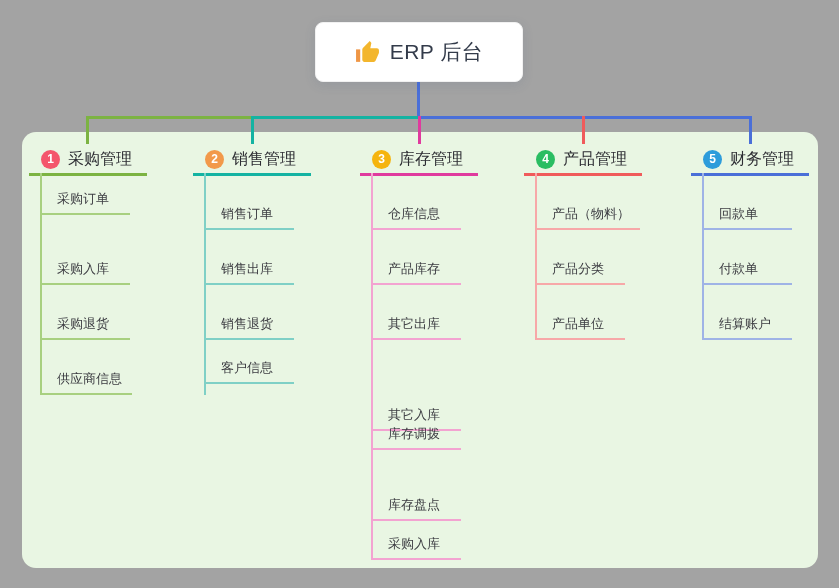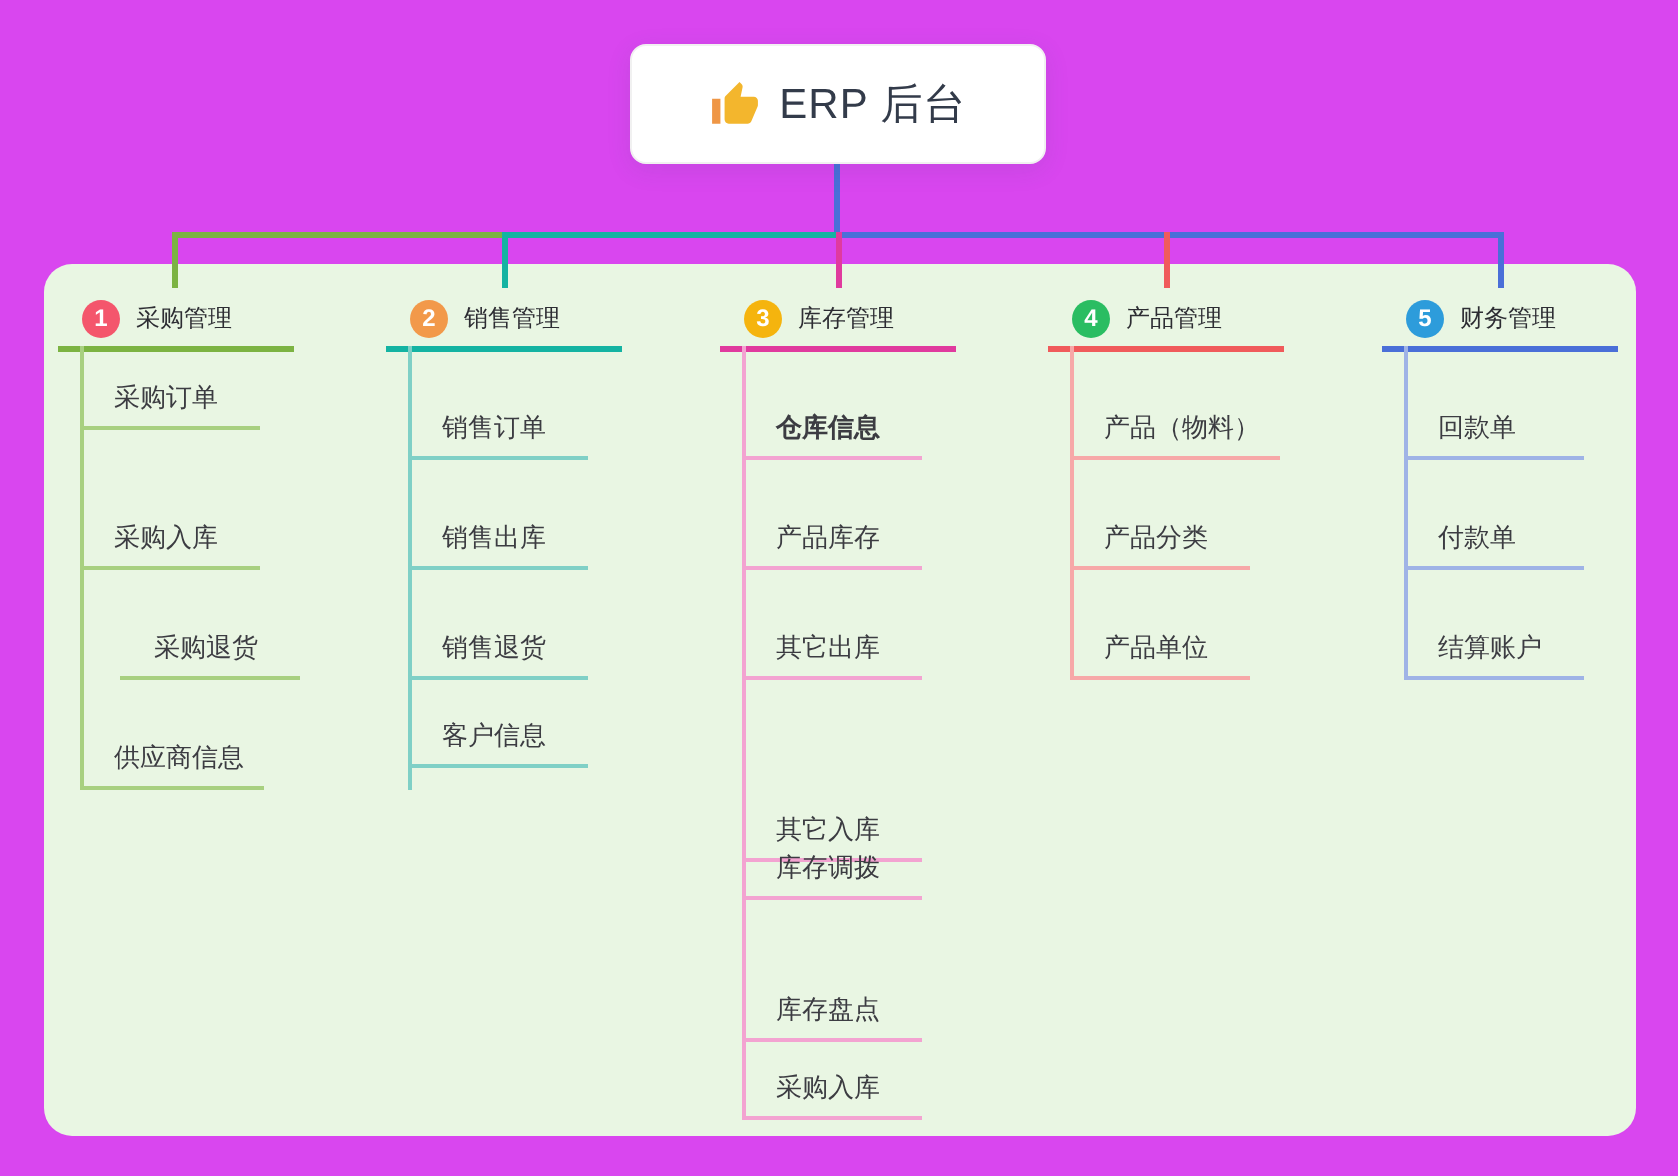--- a/index.html
+++ b/index.html
@@ -1,28 +1,28 @@
 <!DOCTYPE html>
 <html><head>
 <meta charset="utf-8">
 <style>
   html,body{margin:0;padding:0;background:#ffffff;}
   body{font-family:"Liberation Sans","DejaVu Sans",sans-serif;}
-  .canvas{position:relative;width:839px;height:588px;background:#d946ef;overflow:hidden;}
+  .canvas{position:relative;width:839px;height:588px;background:#a3a3a3;overflow:hidden;}
   .panel{position:absolute;left:22px;top:132px;width:796px;height:436px;background:#e9f6e3;border-radius:14px;}
   .line{position:absolute;}
   .root-node{position:absolute;left:315px;top:22px;width:208px;height:60px;background:#ffffff;
     border:1px solid #f1f1f1;border-radius:8px;box-shadow:0 3px 12px rgba(60,80,120,.12);
     display:flex;align-items:center;justify-content:center;gap:10px;box-sizing:border-box;}
   .root-title{font-size:21px;color:#333b4a;font-weight:500;letter-spacing:.5px;}
   .branch{position:absolute;top:148px;width:118px;}
   .branch-heading{display:flex;align-items:center;gap:8px;padding-left:12px;height:22px;cursor:default;}
   .badge{width:19px;height:19px;border-radius:50%;color:#fff;font-size:12px;line-height:19px;
     text-align:center;flex:0 0 19px;font-weight:bold;}
-  .branch-title{font-size:12px;color:#2d2d33;font-weight:500;white-space:nowrap;}
+  .branch-title{font-size:16px;color:#2d2d33;font-weight:500;white-space:nowrap;}
   .h-underline{position:absolute;left:0;top:25px;width:118px;height:3px;}
   .vline{position:absolute;left:11px;top:25px;width:2px;}
   .child{position:absolute;left:11px;box-sizing:border-box;min-width:90px;
     padding:0 10px 5px 17px;border-bottom:2px solid;white-space:nowrap;
     font-size:13px;line-height:18px;color:#3c3c42;}
   .bus{top:116px;height:3px;}
   .drop{top:116px;width:3px;height:28px;}
   .stem{left:417px;top:82px;width:3px;height:37px;}
 </style>
 </head>
@@ -56,21 +56,21 @@
 
   <div class="branch" style="left:29px;">
     <div class="branch-heading">
       <span class="badge" style="background: rgb(244, 86, 108);">1</span>
       <span class="branch-title">采购管理</span>
     </div>
     <div class="h-underline" style="background: rgb(124, 179, 66);"></div>
     <div class="vline" style="height: 222px; background: rgb(168, 208, 128);"></div>
     <div class="child" style="top: 42px; border-bottom-color: rgb(168, 208, 128);">采购订单</div>
     <div class="child" style="top: 112px; border-bottom-color: rgb(168, 208, 128);">采购入库</div>
-    <div class="child" style="top: 167px; border-bottom-color: rgb(168, 208, 128); margin-left: 20px;">采购退货</div>
+    <div class="child" style="top: 167px; border-bottom-color: rgb(168, 208, 128);">采购退货</div>
     <div class="child" style="top: 222px; border-bottom-color: rgb(168, 208, 128);">供应商信息</div>
   </div>
 
   <div class="branch" style="left:193px;">
     <div class="branch-heading">
       <span class="badge" style="background: rgb(242, 153, 74);">2</span>
       <span class="branch-title">销售管理</span>
     </div>
     <div class="h-underline" style="background: rgb(20, 179, 162);"></div>
     <div class="vline" style="height: 222px; background: rgb(127, 208, 198);"></div>
@@ -80,21 +80,21 @@
     <div class="child" style="top: 211px; border-bottom-color: rgb(127, 208, 198);">客户信息</div>
   </div>
 
   <div class="branch" style="left:360px;">
     <div class="branch-heading">
       <span class="badge" style="background: rgb(245, 180, 14);">3</span>
       <span class="branch-title">库存管理</span>
     </div>
     <div class="h-underline" style="background: rgb(224, 58, 158);"></div>
     <div class="vline" style="height: 387px; background: rgb(243, 163, 209);"></div>
-    <div class="child" style="top: 57px; border-bottom-color: rgb(243, 163, 209); font-weight: bold;">仓库信息</div>
+    <div class="child" style="top: 57px; border-bottom-color: rgb(243, 163, 209);">仓库信息</div>
     <div class="child" style="top: 112px; border-bottom-color: rgb(243, 163, 209);">产品库存</div>
     <div class="child" style="top: 167px; border-bottom-color: rgb(243, 163, 209);">其它出库</div>
     <div class="child" style="top: 222px; border-bottom-color: rgb(243, 163, 209); margin-top: 36px;">其它入库</div>
     <div class="child" style="top: 277px; border-bottom-color: rgb(243, 163, 209);">库存调拨</div>
     <div class="child" style="top: 348px; border-bottom-color: rgb(243, 163, 209);">库存盘点</div>
     <div class="child" style="top: 387px; border-bottom-color: rgb(243, 163, 209);">采购入库</div>
   </div>
 
   <div class="branch" style="left:524px;">
     <div class="branch-heading">

